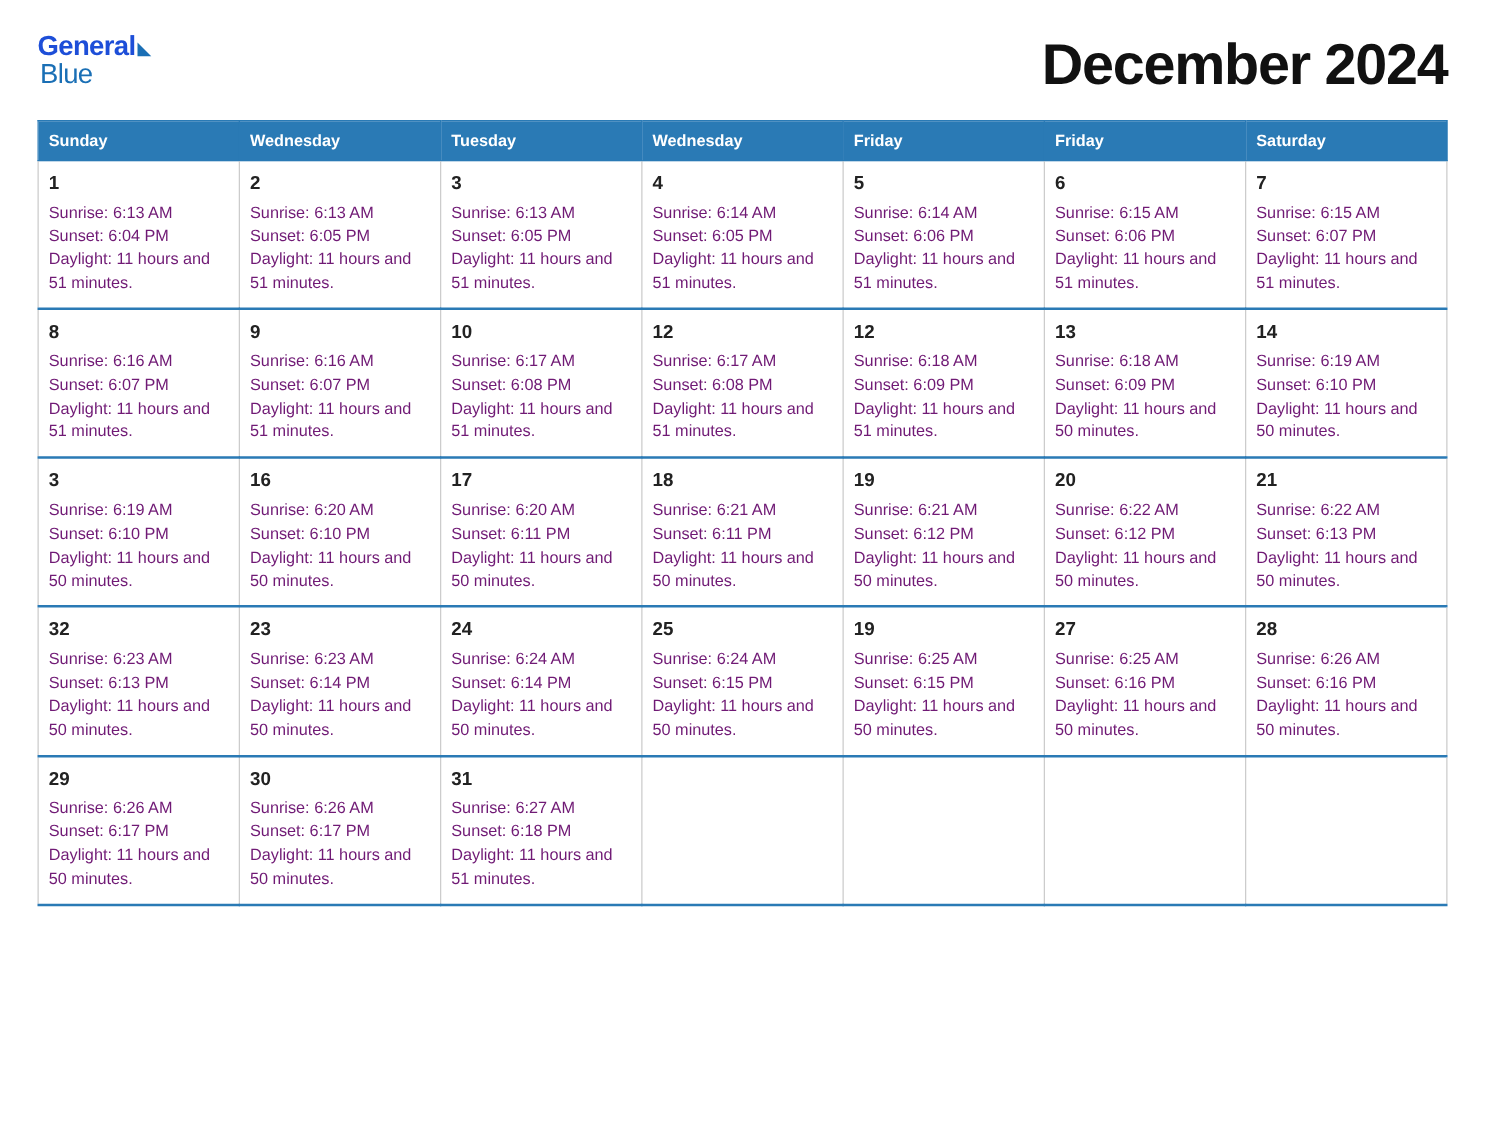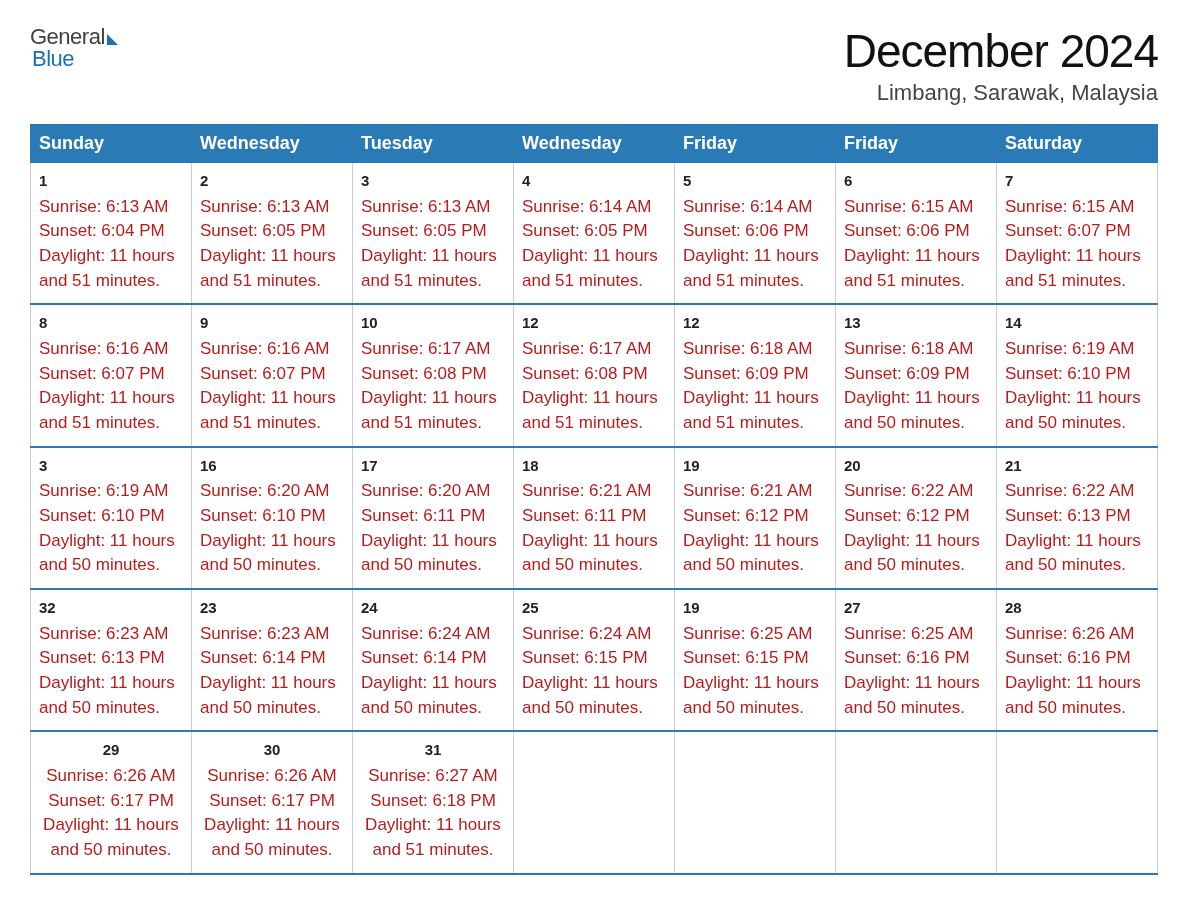--- a/index.html
+++ b/index.html
@@ -19,22 +19,22 @@
       display: flex;
       flex-direction: column;
       align-items: flex-start;
     }
     .logo-top {
       display: flex;
       align-items: center;
     }
     .logo-general {
       font-size: 22px;
-      font-weight: normal;
-      color: #404040;
+      font-weight: bold;
+      color: #1d4ed8;
       letter-spacing: -0.5px;
     }
     .logo-arrow {
       width: 0;
       height: 0;
       border-left: 11px solid #1a6fb5;
       border-top: 11px solid transparent;
       border-bottom: 0px solid transparent;
       margin-left: 2px;
       margin-top: 4px;
@@ -45,38 +45,38 @@
       color: #1a6fb5;
       letter-spacing: -0.5px;
       margin-top: -4px;
       margin-left: 2px;
     }
     .title-block {
       text-align: right;
     }
     .main-title {
       font-size: 46px;
-      font-weight: normal;
+      font-weight: bold;
       color: #111;
       letter-spacing: -1px;
     }
     .subtitle {
       font-size: 22px;
       color: #444;
       margin-top: 2px;
     }
     table {
       width: 100%;
       border-collapse: collapse;
       table-layout: fixed;
     }
     thead tr th {
       background-color: #2a7ab5;
       color: #fff;
-      font-size: 18px;
+      font-size: 13px;
       font-weight: bold;
       padding: 8px 8px;
       text-align: left;
       border: 1px solid #2a7ab5;
     }
     tbody tr {
       border-bottom: 2px solid #2a7ab5;
     }
     tbody tr td {
       vertical-align: top;
@@ -88,42 +88,40 @@
       background: #fff;
       min-height: 90px;
     }
     .day-num {
       font-size: 15px;
       font-weight: bold;
       margin-bottom: 3px;
       display: block;
     }
     .day-info {
-      color: #b91c1c;
-      font-size: 17px;
+      color: #701a75;
+      font-size: 13px;
     }
     tbody tr:last-child {
       border-bottom: 2px solid #2a7ab5;
-      text-align: center;
     }
   </style>
 </head>
 <body>
 
 <div class="header">
   <div class="logo">
     <div class="logo-top">
       <span class="logo-general">General</span>
       <div class="logo-arrow"></div>
     </div>
     <span class="logo-sub">Blue</span>
   </div>
   <div class="title-block">
     <div class="main-title">December 2024</div>
-    <div class="subtitle">Limbang, Sarawak, Malaysia</div>
   </div>
 </div>
 
 <table>
   <thead>
     <tr>
     <th>Sunday</th>
         <th>Wednesday</th>
         <th>Tuesday</th>
         <th>Wednesday</th>

